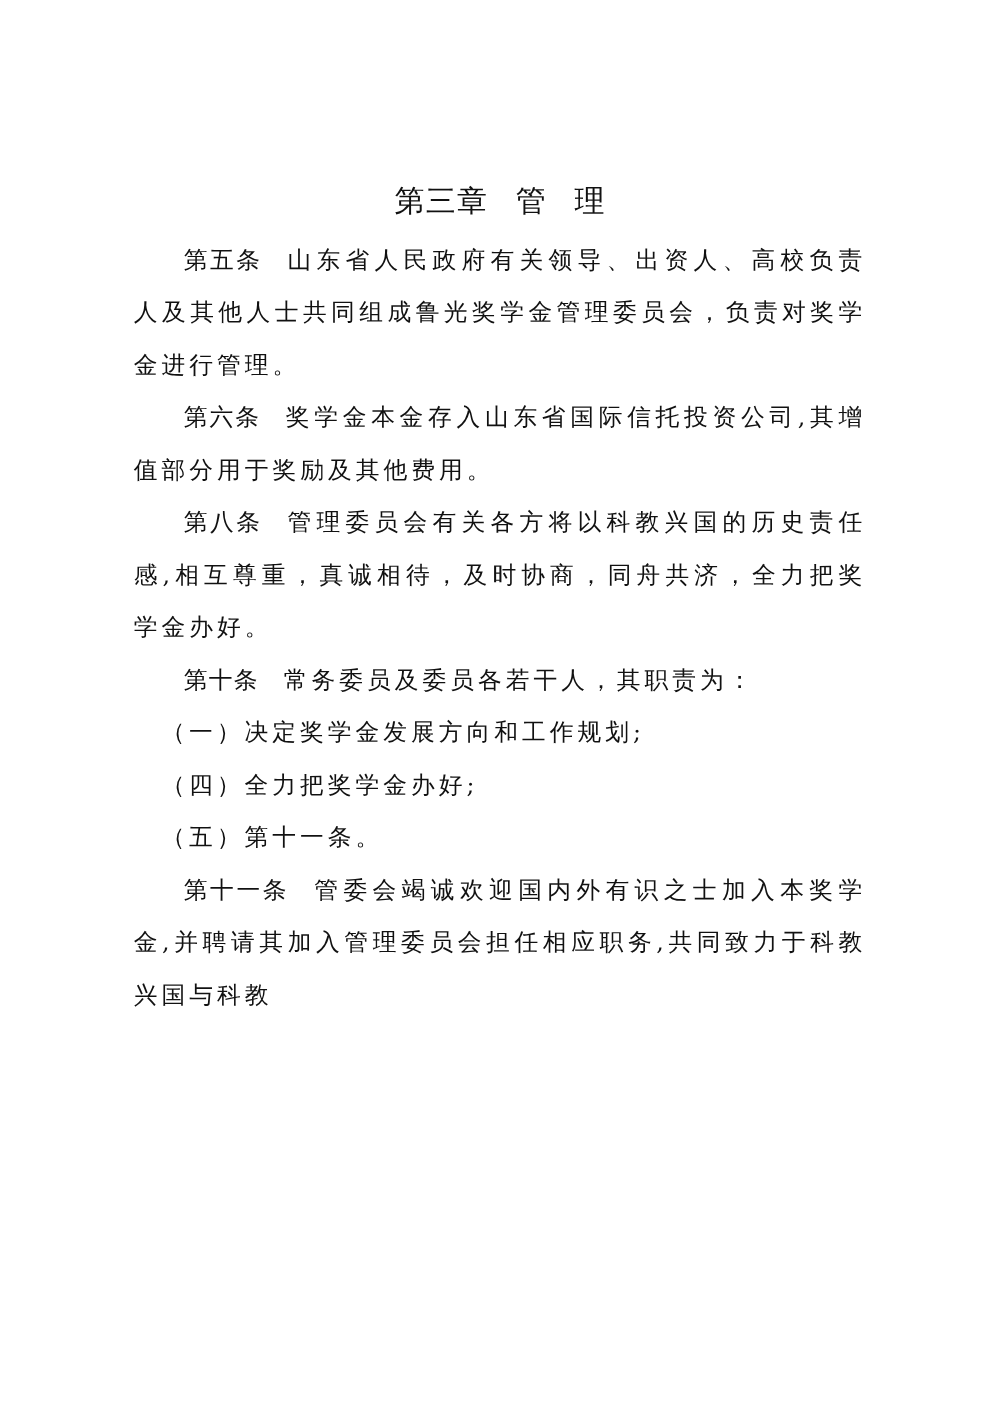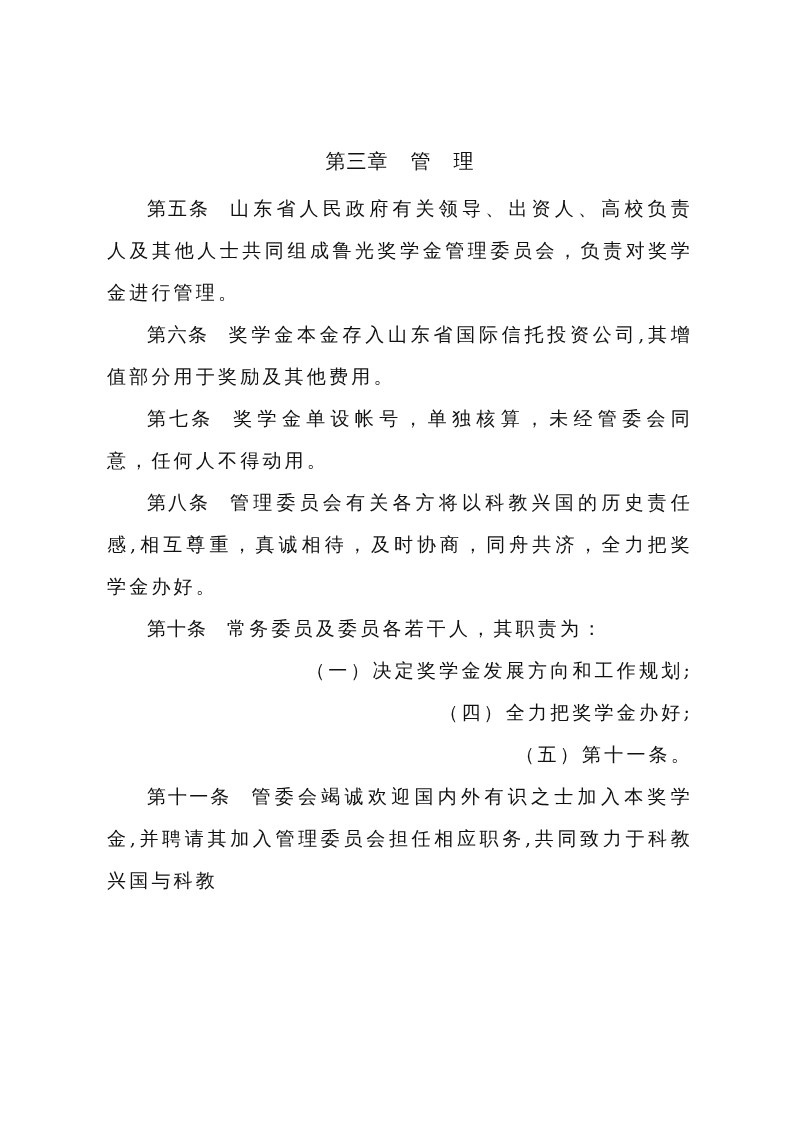--- a/index.html
+++ b/index.html
@@ -4,40 +4,39 @@
 <style>
   html, body { margin: 0; padding: 0; background: #ffffff; }
   body { width: 793px; height: 1122px; position: relative; overflow: hidden; }
   .page {
     position: absolute; left: 107px; top: 145px; width: 586px;
     font-family: "DejaVu Serif", "Liberation Serif", serif;
     color: #111111; font-size: 19px;
   }
   .title {
     text-align: center; font-family: "DejaVu Sans", sans-serif;
-    font-size: 20px; height: 32px; line-height: 32px; margin-bottom: 10px;
+    font-size: 24px; height: 32px; line-height: 32px; margin-bottom: 10px;
     letter-spacing: 1px;
   }
   .title .sp { display: inline-block; width: 22px; }
   .para { line-height: 42px; letter-spacing: 3.2px; text-align: justify; margin: 0; }
   .indent { text-indent: 40px; }
-  .item { padding-left: 22px; line-height: 42px; letter-spacing: 3.2px; margin: 0; text-align: right; }
+  .item { padding-left: 22px; line-height: 42px; letter-spacing: 3.2px; margin: 0; }
   .art { font-family: "DejaVu Sans", sans-serif; font-weight: normal; letter-spacing: 1px; margin-right: 20px; }
 </style>
 </head>
 <body>
 
 <div class="page">
   <div class="title">
     <span>第三章</span><span class="sp"></span><span>管</span><span class="sp"></span><span>理</span>
   </div>
 
   <p class="para indent"><span class="art">第五条</span><span>山东省人民政府有关领导、出资人、高校负责人及其他人士共同组成鲁光奖学金管理委员会，负责对奖学金进行管理。</span></p>
   <p class="para indent"><span class="art">第六条</span><span>奖学金本金存入山东省国际信托投资公司,其增值部分用于奖励及其他费用。</span></p>
-  <p class="para indent"><span class="art">第七条</span><span>奖学金单设帐号，单独核算，未经管委会同意，任何人不得动用。</span></p>
   <p class="para indent"><span class="art">第八条</span><span>管理委员会有关各方将以科教兴国的历史责任感,相互尊重，真诚相待，及时协商，同舟共济，全力把奖学金办好。</span></p>
   <p class="para indent"><span class="art">第十条</span><span>常务委员及委员各若干人，其职责为：</span></p>
 
   <p class="item">（一）决定奖学金发展方向和工作规划;</p>
   <p class="item">（四）全力把奖学金办好;</p>
   <p class="item">（五）第十一条。</p>
 
   <p class="para indent"><span class="art">第十一条</span><span>管委会竭诚欢迎国内外有识之士加入本奖学金,并聘请其加入管理委员会担任相应职务,共同致力于科教兴国与科教</span></p>
 </div>
 

